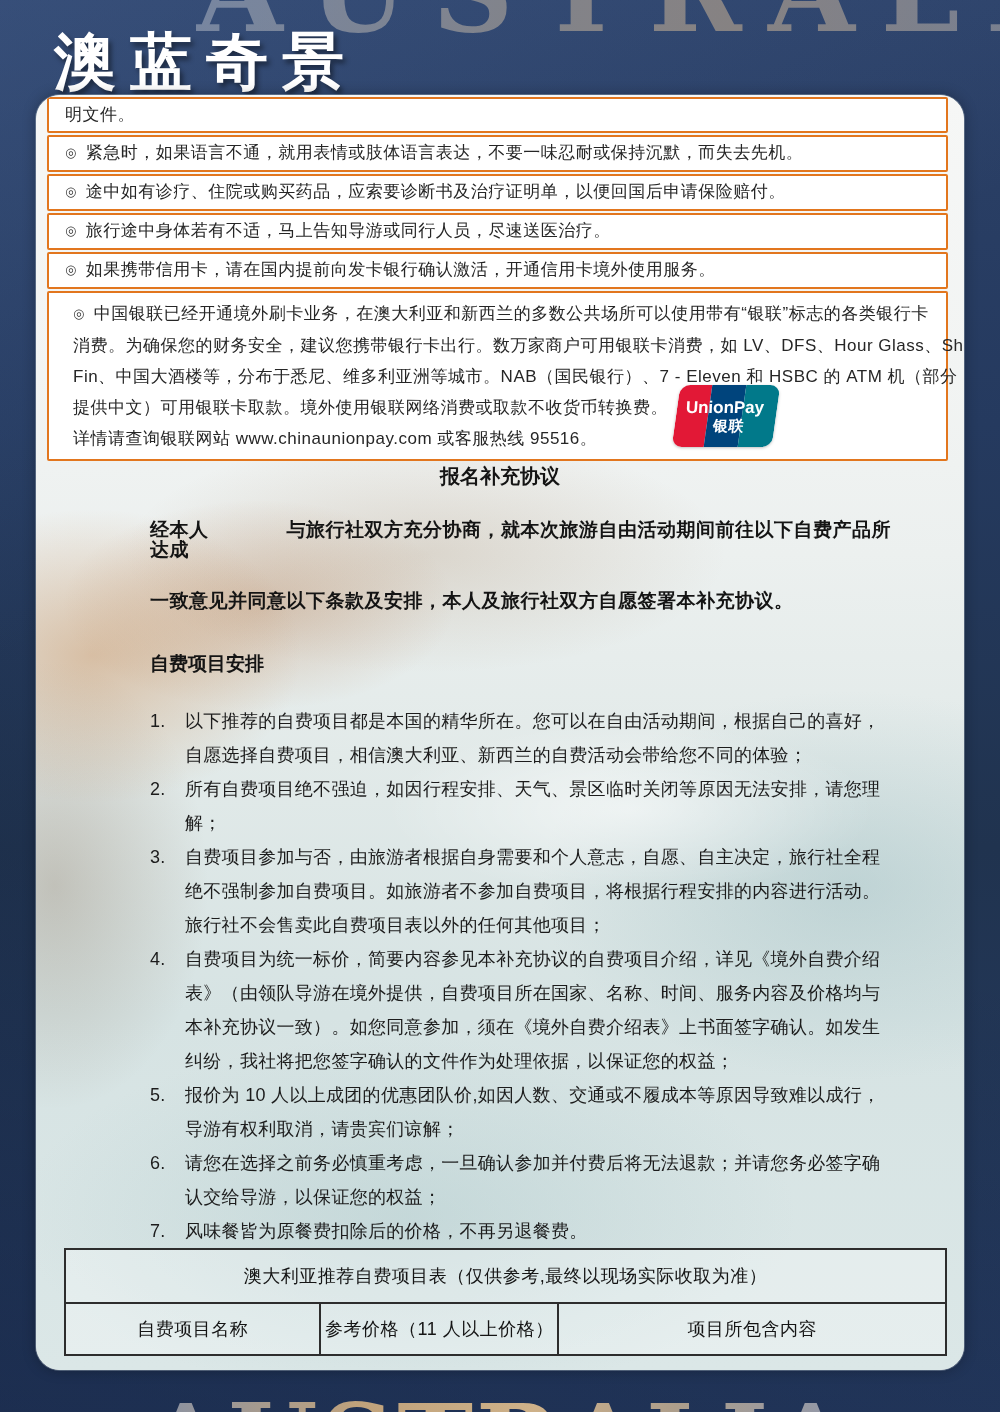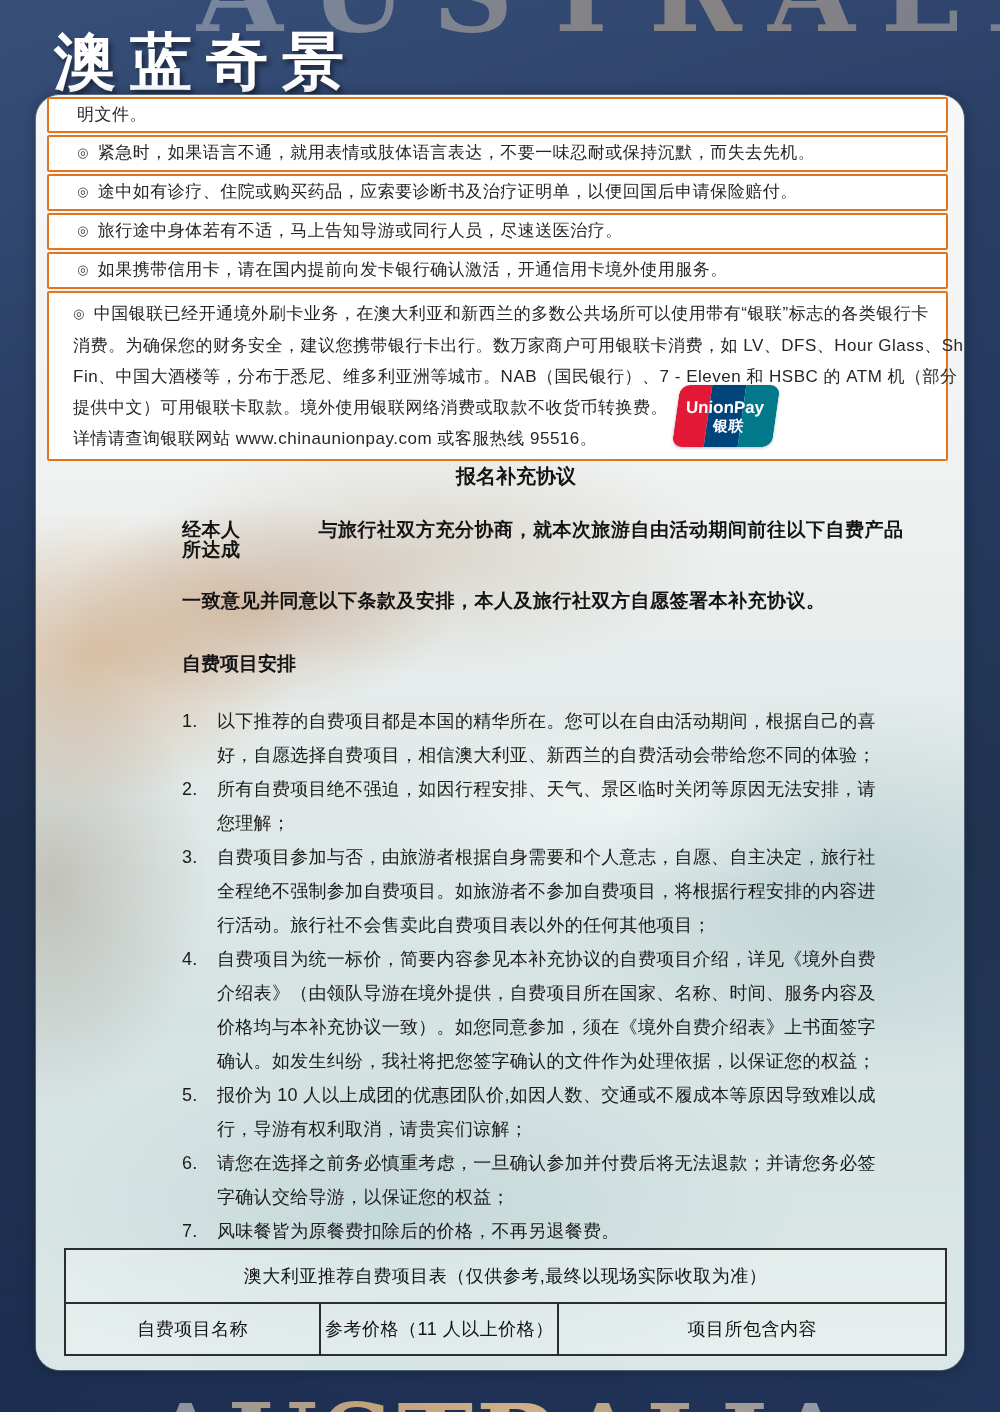--- a/index.html
+++ b/index.html
@@ -52,21 +52,21 @@
       radial-gradient(ellipse 220px 320px at 2% 62%, rgba(116,86,58,0.26), rgba(116,86,58,0) 70%),
       radial-gradient(ellipse 340px 120px at 64% 56%, rgba(255,255,255,0.55), rgba(255,255,255,0) 72%),
       radial-gradient(ellipse 420px 260px at 88% 62%, rgba(137,176,181,0.35), rgba(137,176,181,0) 75%),
       radial-gradient(ellipse 520px 240px at 40% 88%, rgba(150,185,188,0.30), rgba(150,185,188,0) 75%),
       linear-gradient(180deg, #f6f7f6 0%, #f2f4f3 22%, #ecf0ef 36%, #e2eae9 52%, #d6e3e3 72%, #dbe7e7 100%);
   }
   
   .tips { position:absolute; top:2px; left:11px; right:16px; }
   .tip {
     background:#ffffff; border:2px solid #e2761e; border-radius:2px;
-    margin-bottom:2px; padding:4px 28px;
+    margin-bottom:2px; padding:4px 16px;
     font-size:17px; line-height:24px; color:#262626; letter-spacing:0.5px;
   }
   .tip .bullet { font-size:13px; margin-right:9px; position:relative; top:-1px; color:#3a3a3a; }
   .tip-large { position:relative; padding:5px 24px; }
   .tip-large .up-line { line-height:31px; white-space:nowrap; }
   
   .up-logo {
     position:absolute; left:627px; top:92px; width:100px; height:62px;
     transform:skewX(-8deg); border-radius:10px; overflow:hidden; display:flex;
     box-shadow:0 1px 3px rgba(0,0,0,0.25);
@@ -76,21 +76,21 @@
   .up-blue { width:34%; background:#00447c; }
   .up-teal { width:34%; background:#01798a; }
   .up-text {
     position:absolute; inset:0; transform:skewX(8deg);
     display:flex; flex-direction:column; align-items:center; justify-content:center;
     color:#ffffff; font-style:italic; font-weight:bold; text-align:center;
   }
   .up-en { font-size:17px; line-height:19px; letter-spacing:0px; }
   .up-cn { font-size:15px; line-height:17px; }
   
-  .agreement { position:absolute; top:368px; left:0; right:0; color:#141414;padding-left:32px; }
+  .agreement { position:absolute; top:368px; left:0; right:0; color:#141414; }
   .ag-title { text-align:center; font-size:20px; font-weight:bold; margin-bottom:30px; }
   .ag-line { margin:0 60px 31px 114px; font-size:19px; font-weight:bold; line-height:20px; letter-spacing:0.5px; }
   .ag-line.second { margin-bottom:40px; }
   .ag-heading { margin:0 0 27px 114px; font-size:19px; font-weight:bold; }
   .ag-list { list-style:none; }
   .ag-item { display:flex; margin:0 72px 0 114px; font-size:18px; line-height:34px; letter-spacing:0.3px; color:#1c1c1c; }
   .ag-item .num { flex:0 0 35px; }
   .ag-item .txt { flex:1; }
   
   .fee-table {

